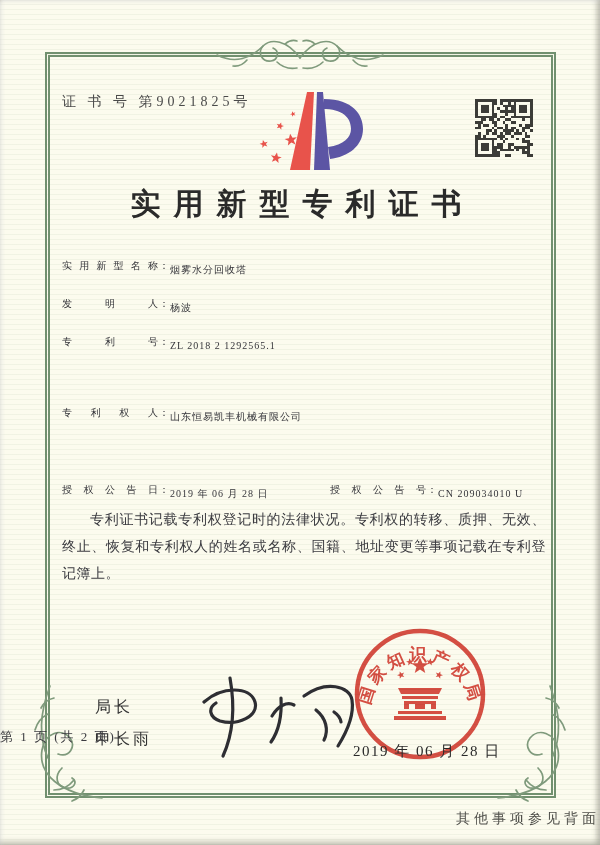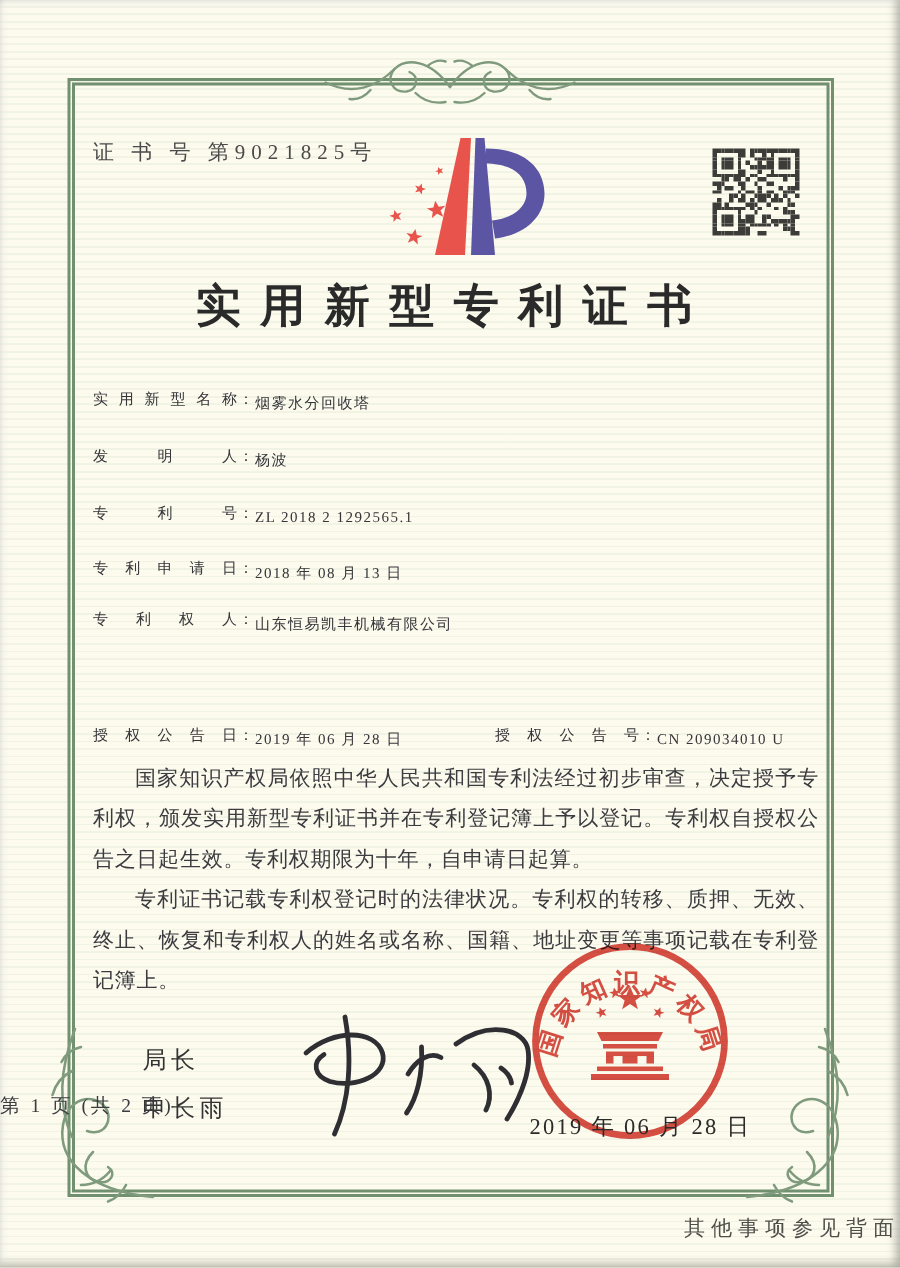--- a/index.html
+++ b/index.html
@@ -581,36 +581,32 @@
 
   <div class="row row-name">
     <span class="lbl">实用新型名称</span><span class="col">：</span><span class="val">烟雾水分回收塔</span>
   </div>
   <div class="row row-inventor">
     <span class="lbl">发明人</span><span class="col">：</span><span class="val">杨波</span>
   </div>
   <div class="row row-patno">
     <span class="lbl">专利号</span><span class="col">：</span><span class="val">ZL 2018 2 1292565.1</span>
   </div>
-  <div class="row row-appdate">
-    <span class="lbl">专利申请日</span><span class="col">：</span><span class="val">2018 年 08 月 13 日</span>
-  </div>
   <div class="row row-patentee">
     <span class="lbl">专利权人</span><span class="col">：</span><span class="val">山东恒易凯丰机械有限公司</span>
   </div>
 
   <div class="row row-grant">
     <span class="lbl">授权公告日</span><span class="col">：</span><span class="val">2019 年 06 月 28 日</span>
     <span class="pair2">
       <span class="lbl">授权公告号</span><span class="col">：</span><span class="val">CN 209034010 U</span>
     </span>
   </div>
 
   <div class="paras">
-    <p>国家知识产权局依照中华人民共和国专利法经过初步审查，决定授予专利权，颁发实用新型专利证书并在专利登记簿上予以登记。专利权自授权公告之日起生效。专利权期限为十年，自申请日起算。</p>
     <p>专利证书记载专利权登记时的法律状况。专利权的转移、质押、无效、终止、恢复和专利权人的姓名或名称、国籍、地址变更等事项记载在专利登记簿上。</p>
   </div>
 
   <div class="sig-title">局长</div>
   <div class="sig-name">申长雨</div>
 
   <svg class="sig-script" width="190" height="92" viewBox="0 0 190 92">
     <g fill="none" stroke="#2e2e33" stroke-width="3.2" stroke-linecap="round">
       <path d="M36,34 C54,18 82,18 87,34 C91,48 70,58 52,53 C41,49 40,40 48,35"></path>
       <path d="M62,10 C67,38 65,66 55,88"></path>

